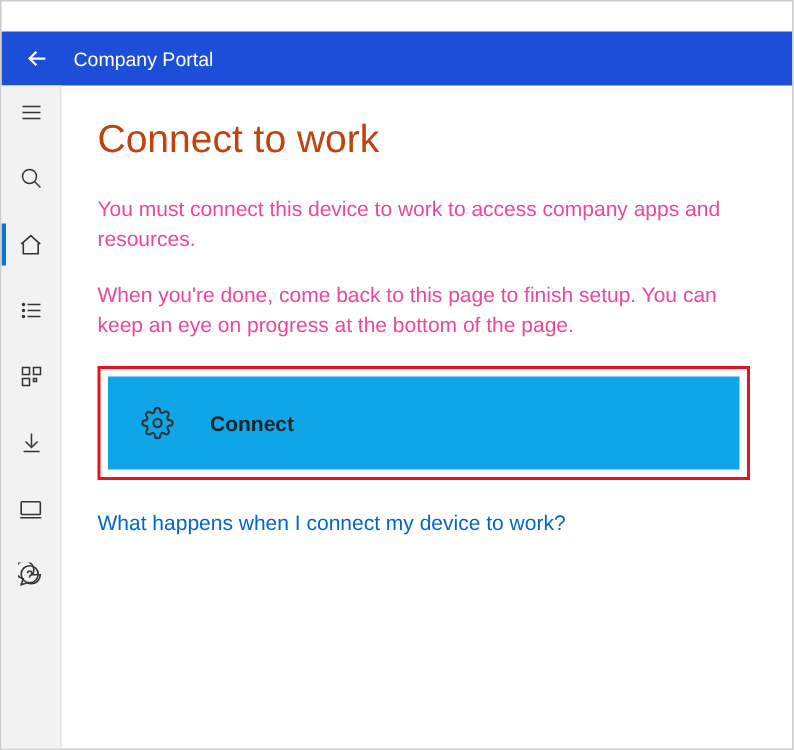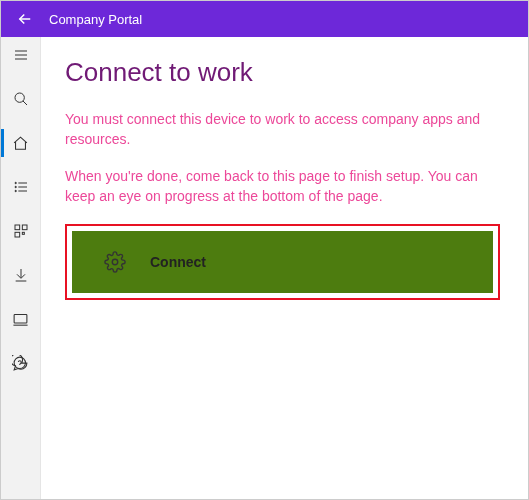--- a/index.html
+++ b/index.html
@@ -9,26 +9,27 @@
     }
     body {
       font-family: "Segoe UI", Tahoma, sans-serif;
       width: 529px;
       height: 500px;
       overflow: hidden;
       background: #fff;
       border: 1px solid #ccc;
     }
     .titlebar {
-      background: #6d28d9;
+      background: #1d4ed8;
       color: #fff;
       height: 36px;
       display: flex;
       align-items: center;
       padding: 0 8px;
+      margin-top: 20px;
     }
     .back-btn {
       width: 32px;
       height: 32px;
       display: flex;
       align-items: center;
       justify-content: center;
       cursor: pointer;
     }
     .app-title {
@@ -71,37 +72,37 @@
       background: #0078d7;
     }
     .content {
       flex: 1;
       padding: 20px 28px 20px 24px;
       overflow-y: auto;
     }
     .page-title {
       font-size: 26px;
       font-weight: 400;
-      color: #701a75;
+      color: #c2410c;
       margin-bottom: 22px;
     }
     .para {
       font-size: 14px;
       color: #ec4899;
       line-height: 1.4;
       margin-bottom: 18px;
     }
     .highlight-box {
       border: 2px solid #e81123;
       padding: 5px;
       margin-bottom: 20px;
     }
     .connect-btn {
-      background: #4d7c0f;
-      padding: 20px 32px;
+      background: #0ea5e9;
+      padding: 20px 22px;
       display: flex;
       align-items: center;
       cursor: pointer;
       gap: 24px;
     }
     .connect-label {
       font-size: 14px;
       font-weight: 600;
       color: #222;
     }
@@ -198,14 +199,15 @@
         <span>
           <svg width="22" height="22" viewBox="0 0 24 24" fill="none" stroke="#333" stroke-width="1.5">
             <circle cx="12" cy="12" r="3"></circle>
             <path d="M19.4 15a1.65 1.65 0 00.33 1.82l.06.06a2 2 0 11-2.83 2.83l-.06-.06a1.65 1.65 0 00-1.82-.33 1.65 1.65 0 00-1 1.51V21a2 2 0 11-4 0v-.09a1.65 1.65 0 00-1-1.51 1.65 1.65 0 00-1.82.33l-.06.06a2 2 0 11-2.83-2.83l.06-.06a1.65 1.65 0 00.33-1.82 1.65 1.65 0 00-1.51-1H3a2 2 0 110-4h.09a1.65 1.65 0 001.51-1 1.65 1.65 0 00-.33-1.82l-.06-.06a2 2 0 112.83-2.83l.06.06a1.65 1.65 0 001.82.33 1.65 1.65 0 001-1.51V3a2 2 0 114 0v.09a1.65 1.65 0 001 1.51 1.65 1.65 0 001.82-.33l.06-.06a2 2 0 112.83 2.83l-.06.06a1.65 1.65 0 00-.33 1.82 1.65 1.65 0 001.51 1H21a2 2 0 110 4h-.09a1.65 1.65 0 00-1.51 1z"></path>
           </svg>
         </span>
         <span class="connect-label">Connect</span>
       </div>
     </div>
 
+    <a class="link">What happens when I connect my device to work?</a>
   </div>
 </div>
 
 </body></html>

